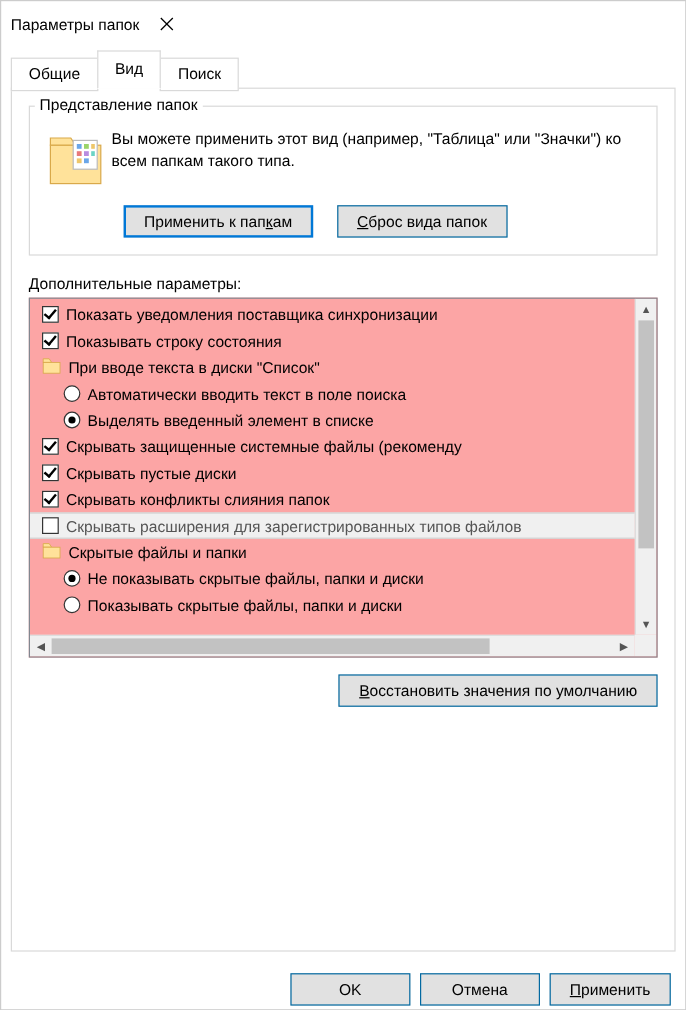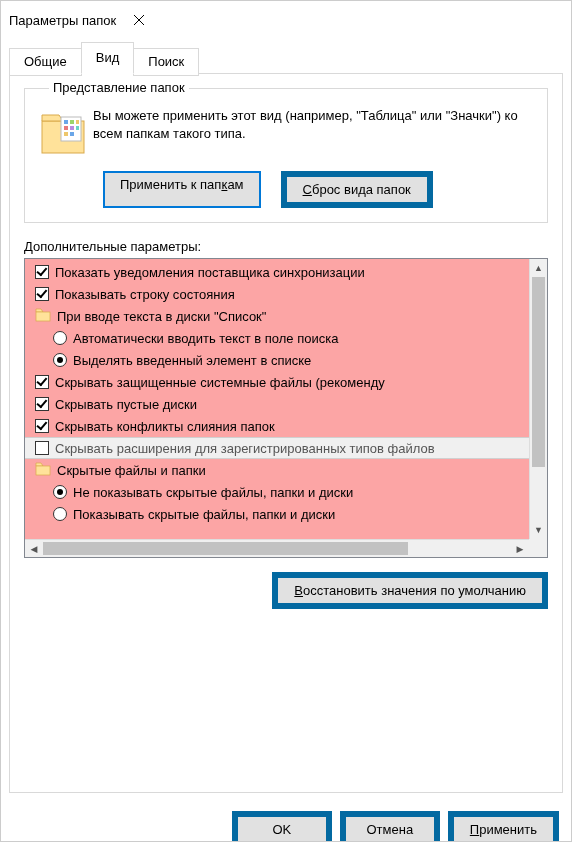--- a/index.html
+++ b/index.html
@@ -72,21 +72,21 @@
   }
   .groupbox {
     border: 1px solid #d9d9d9;
     padding: 18px 14px 14px 14px;
     position: relative;
     margin-bottom: 16px;
   }
   .groupbox-title {
     position: absolute;
     top: -9px;
-    left: 24px;
+    left: 4px;
     background: #fff;
     padding: 0 4px;
     font-size: 13px;
   }
   .folder-view-row {
     display: flex;
     gap: 6px;
     align-items: flex-start;
   }
   .folder-icon {
@@ -99,21 +99,21 @@
     font-size: 13px;
     line-height: 1.35;
   }
   .btn-row {
     display: flex;
     gap: 20px;
     margin-top: 14px;
     margin-left: 64px;
   }
   .btn {
-    border: 6px solid #0369a1;
+    border: 1px solid #0369a1;
     background: #e1e1e1;
     padding: 5px 16px;
     font-size: 13px;
     cursor: default;
     min-width: 100px;
     text-align: center;
   }
   .btn.primary {
     border: 2px solid #0078d7;
     padding: 4px 15px;

